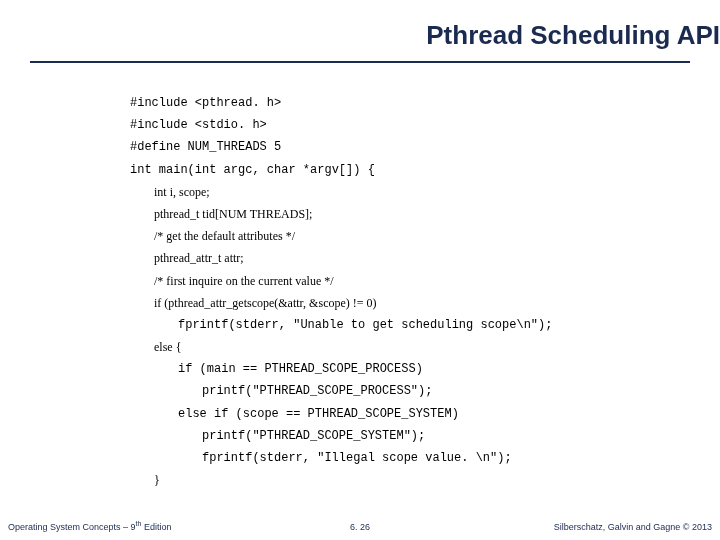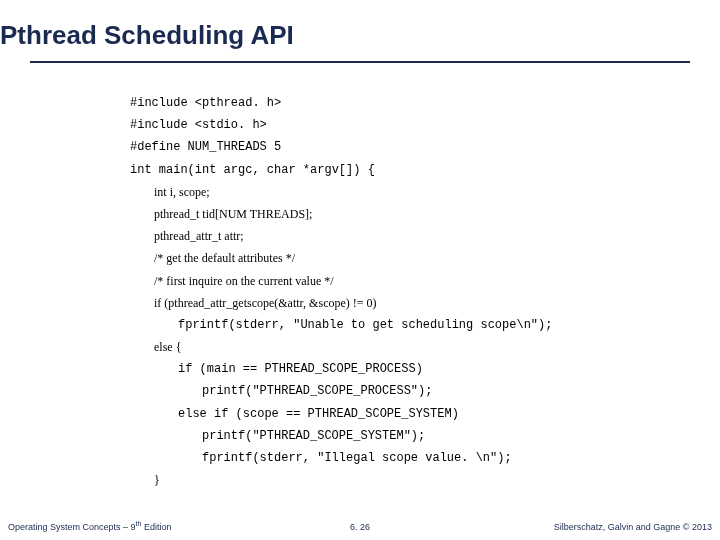--- a/index.html
+++ b/index.html
@@ -10,21 +10,21 @@
     font-family: Arial, Helvetica, sans-serif;
     position: relative;
     overflow: hidden;
   }
   .slide {
     position: absolute;
     top: 0; left: 0; right: 0; bottom: 0;
   }
   .title-wrap {
     padding-top: 20px;
-    text-align: left;
+    text-align: right;
   }
   .title {
     font-size: 26px;
     font-weight: bold;
     color: #1a2a50;
     display: inline-block;
     padding-bottom: 4px;
   }
   .title-underline {
     margin: 6px 30px 0 30px;
@@ -81,22 +81,22 @@
     <div class="title-underline"></div>
   </div>
 
   <div class="content">
     <div class="line">#include &lt;pthread. h&gt;</div>
     <div class="line">#include &lt;stdio. h&gt;</div>
     <div class="line">#define NUM_THREADS 5</div>
     <div class="line">int main(int argc, char *argv[]) {</div>
     <div class="line indent1">int i, scope;</div>
     <div class="line indent1">pthread_t tid[NUM THREADS];</div>
+    <div class="line indent1">/* get the default attributes */</div>
     <div class="line indent1">pthread_attr_t attr;</div>
-    <div class="line indent1">/* get the default attributes */</div>
     <div class="line indent1">/* first inquire on the current value */</div>
     <div class="line indent1">if (pthread_attr_getscope(&amp;attr, &amp;scope) != 0)</div>
     <div class="line indent2">fprintf(stderr, "Unable to get scheduling scope\n");</div>
     <div class="line indent1">else {</div>
     <div class="line indent2">if (main == PTHREAD_SCOPE_PROCESS)</div>
     <div class="line indent3">printf("PTHREAD_SCOPE_PROCESS");</div>
     <div class="line indent2">else if (scope == PTHREAD_SCOPE_SYSTEM)</div>
     <div class="line indent3">printf("PTHREAD_SCOPE_SYSTEM");</div>
     <div class="line indent3">fprintf(stderr, "Illegal scope value. \n");</div>
     <div class="line indent1">}</div>

